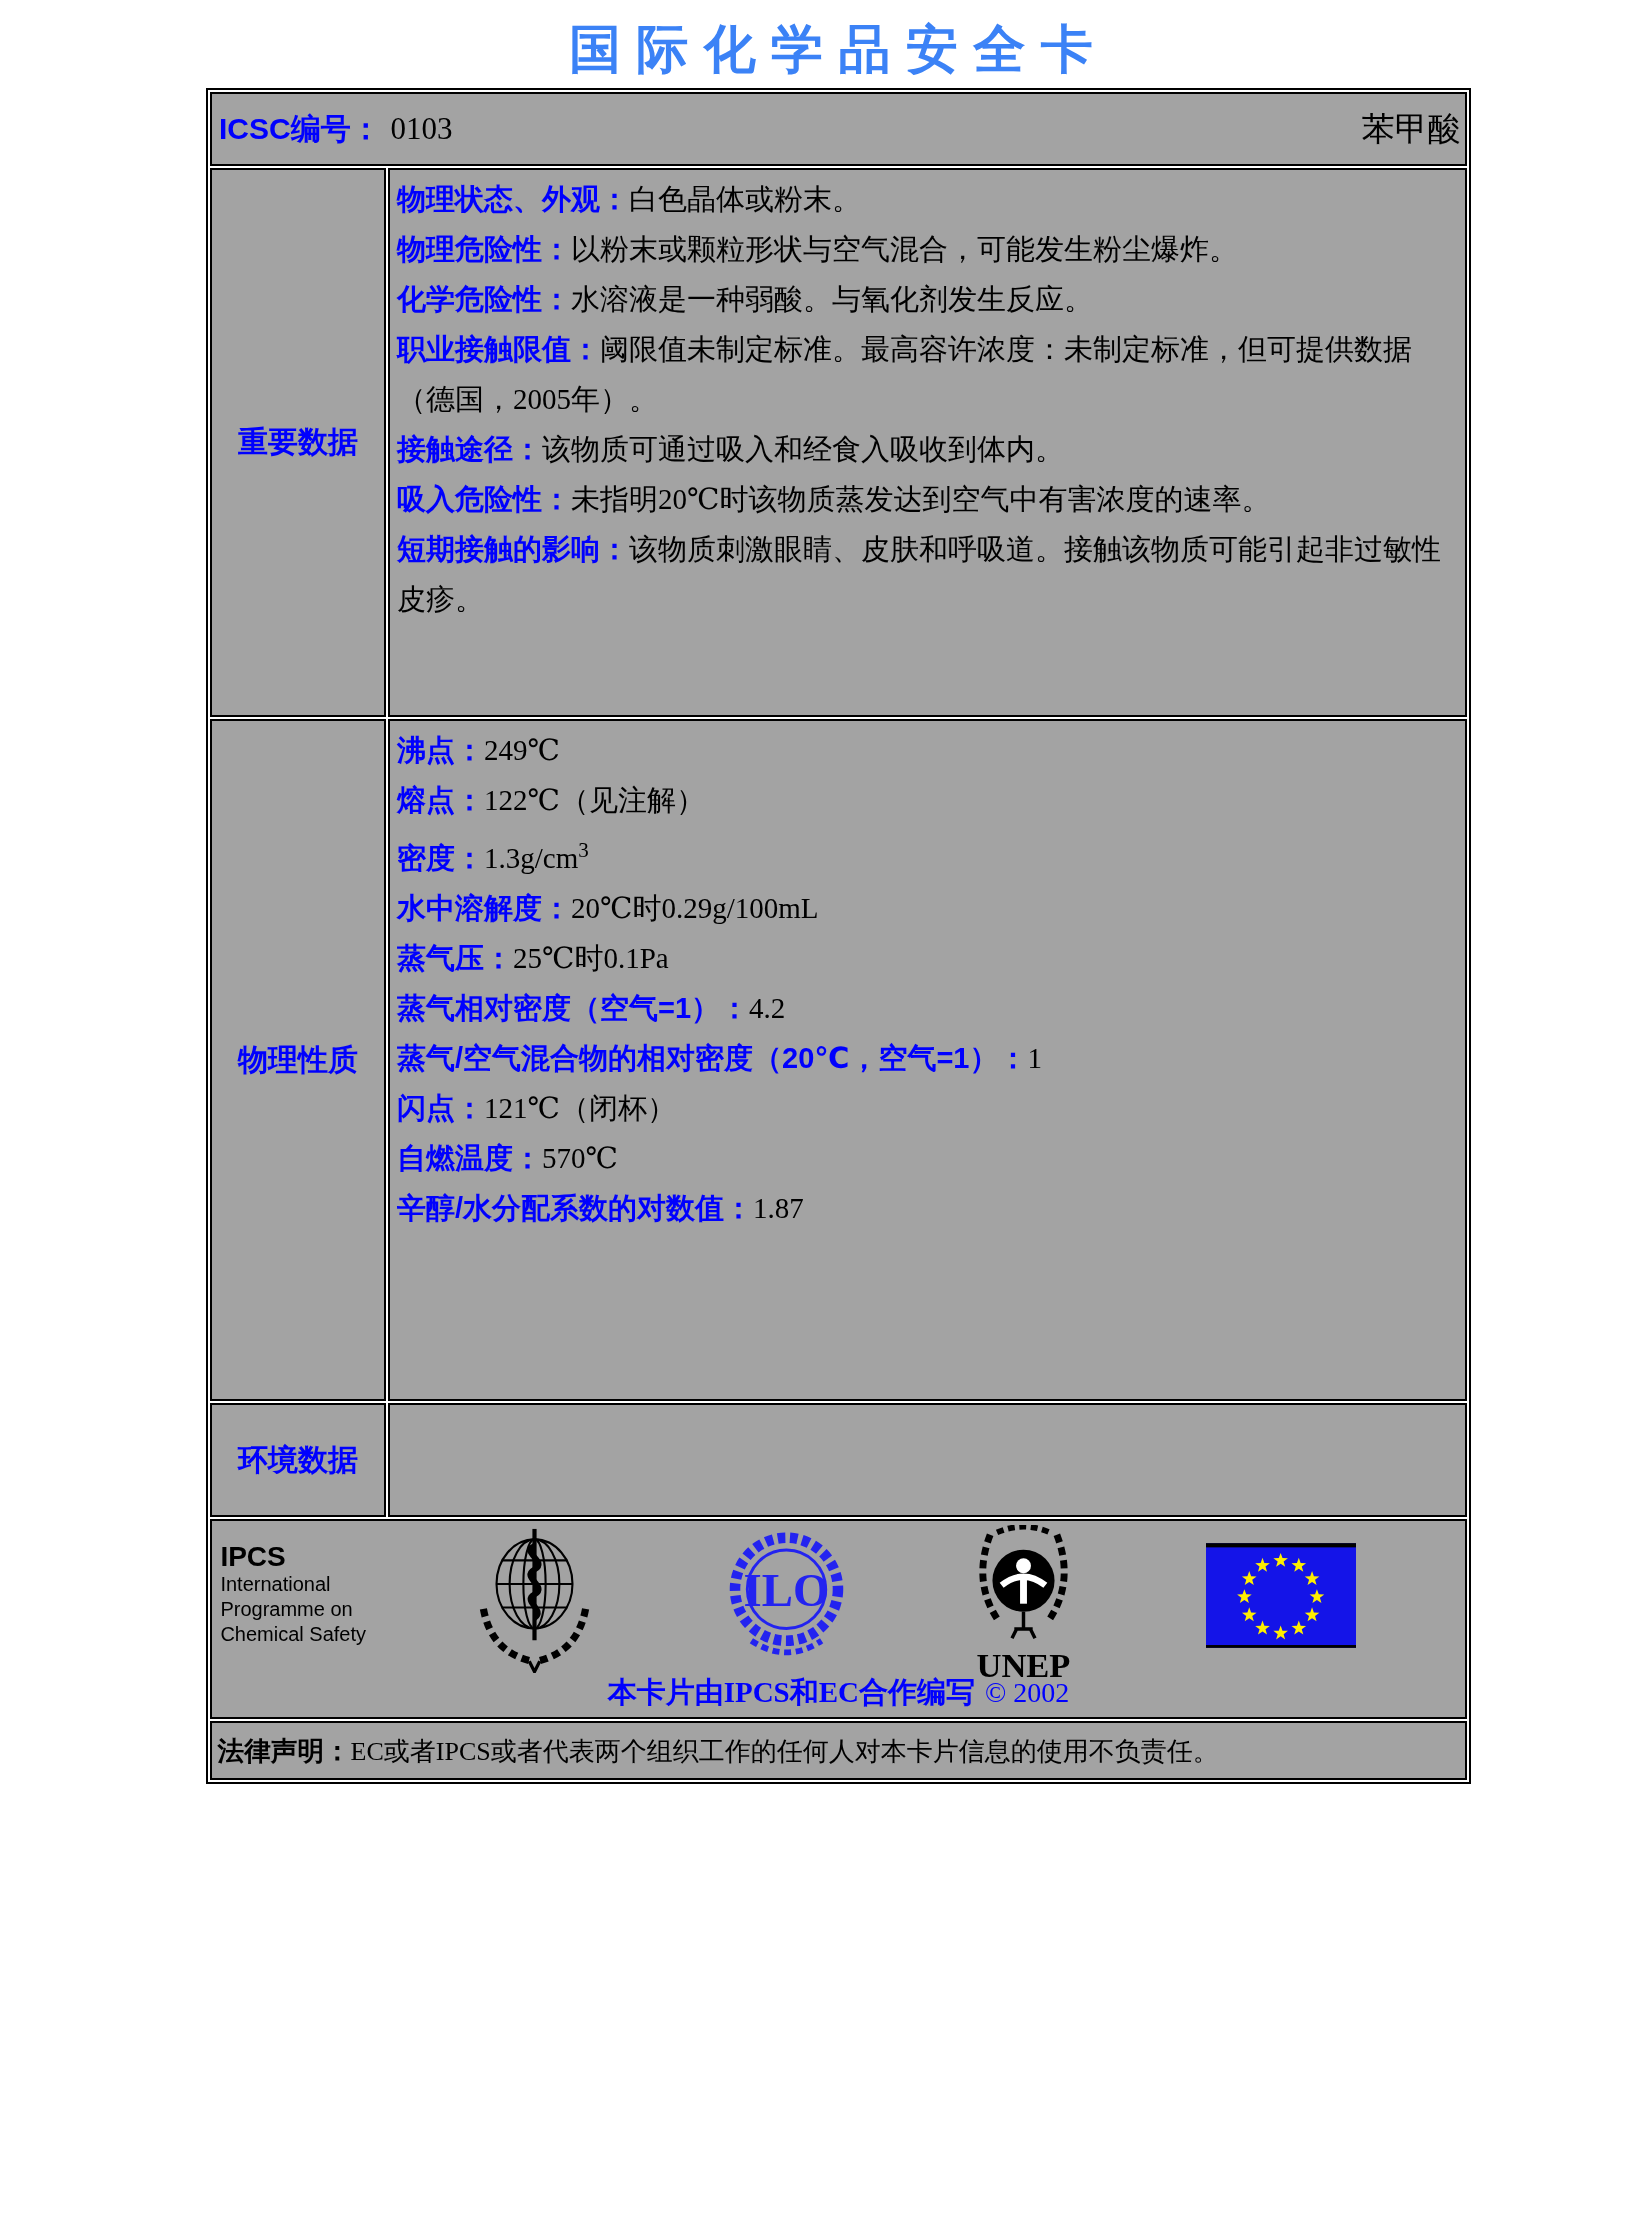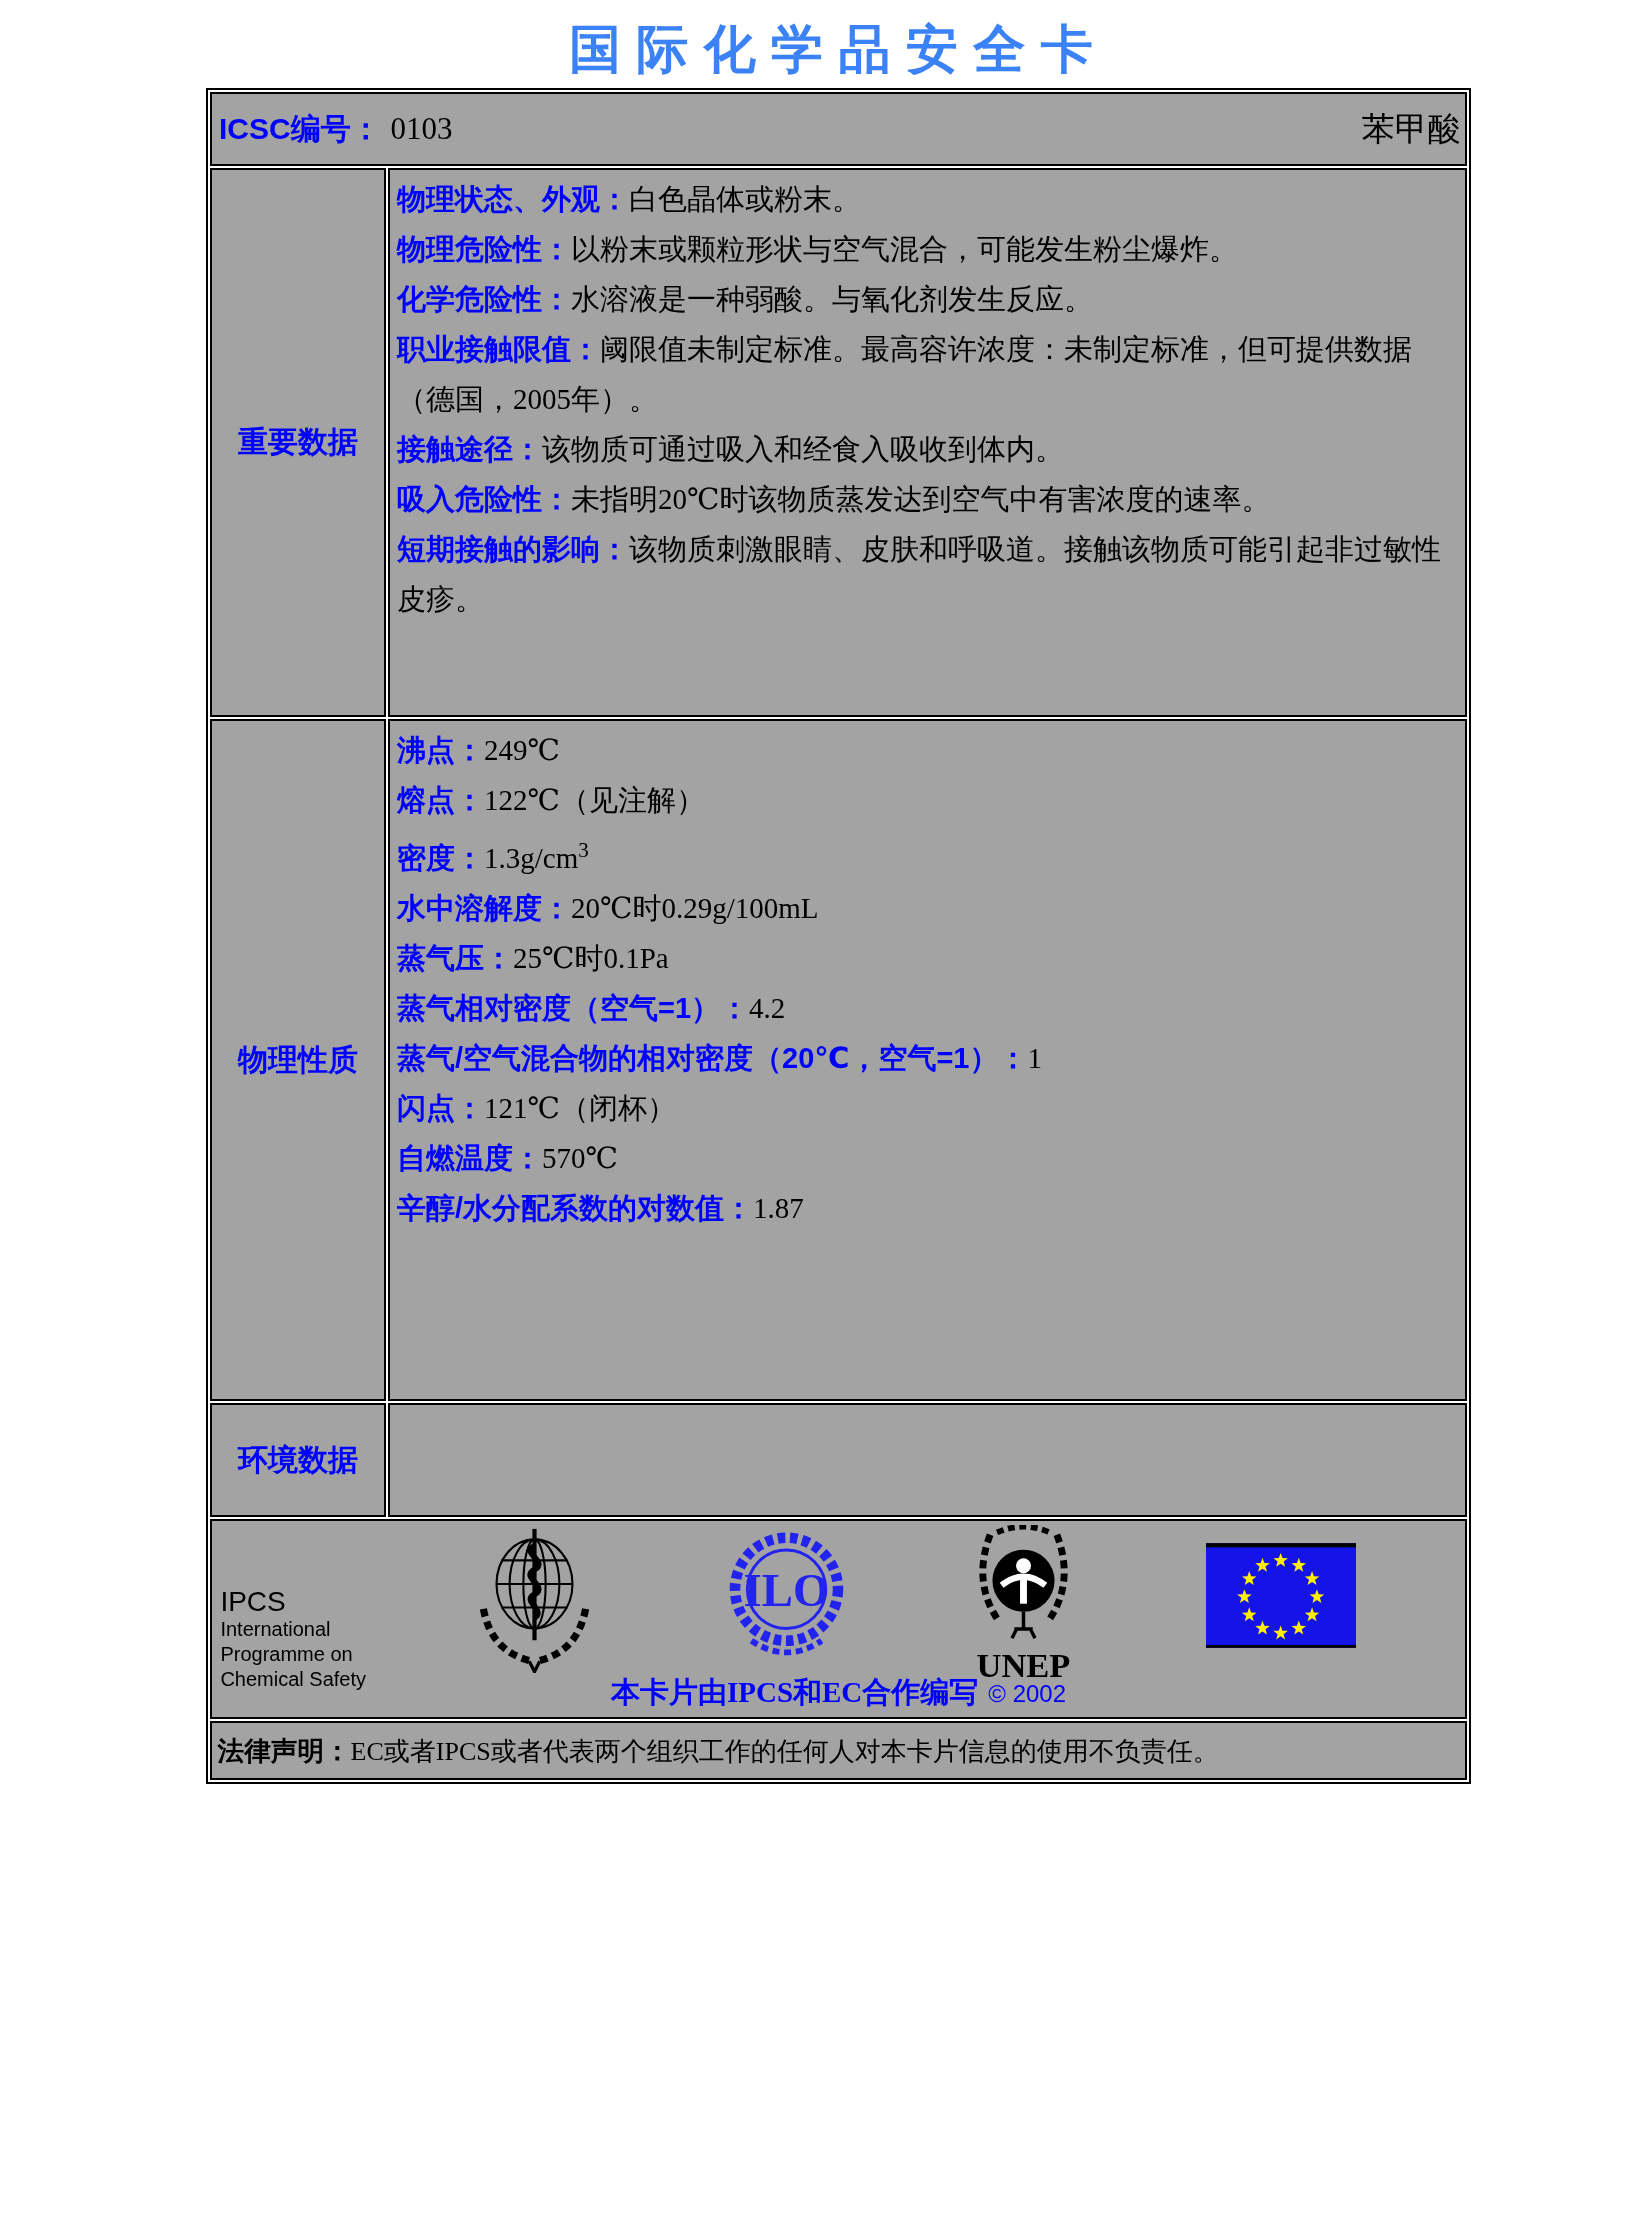--- a/index.html
+++ b/index.html
@@ -75,35 +75,35 @@
     font-family: "Liberation Sans", "DejaVu Sans", sans-serif;
   }
   sup { font-size: 21px; }
 
   td.addl-content { vertical-align: middle; }
   td.addl-content p { line-height: normal; }
 
   
   td.logos-cell { height: 196px; position: relative; padding: 0; }
   .ipcs-block { position: absolute; left: 8.4px; top: 19.6px; }
-  .ipcs-abbr { font-size: 28px; font-weight: 400; line-height: 31px; margin-top: 45px; }
+  .ipcs-abbr { font-size: 28px; font-weight: 700; line-height: 31px; }
   .ipcs-line { font-size: 20px; line-height: 25px; }
   .logo { position: absolute; }
   .logo-who  { left: 257px; top: 4.2px; }
   .logo-ilo  { left: 516px; top: 7px; }
   .logo-unep { left: 754px; top: 4.2px; }
   .logo-eu   { left: 994px; top: 22.4px; }
   .footer-caption {
     position: absolute; left: 0; right: 0; top: 152px;
     text-align: center;
     color: #0000fe;
     white-space: nowrap;
   }
   .footer-caption .cap-main { font-size: 29px; font-weight: 700; font-family: "Liberation Serif", "DejaVu Serif", serif; }
-  .footer-caption .cap-copy { font-size: 24px; margin-left: 10px; font-family: Liberation Sans, sans-serif; }
+  .footer-caption .cap-copy { font-size: 28px; margin-left: 10px; font-family: Liberation Serif, serif; }
 
   
   td.legal-cell {
     height: 55px;
     vertical-align: middle;
     padding: 0 5.6px;
     font-size: 26px;
     margin-left: 40px;
   }
   .legal-label { font-weight: 700; font-size: 26.6px; }

